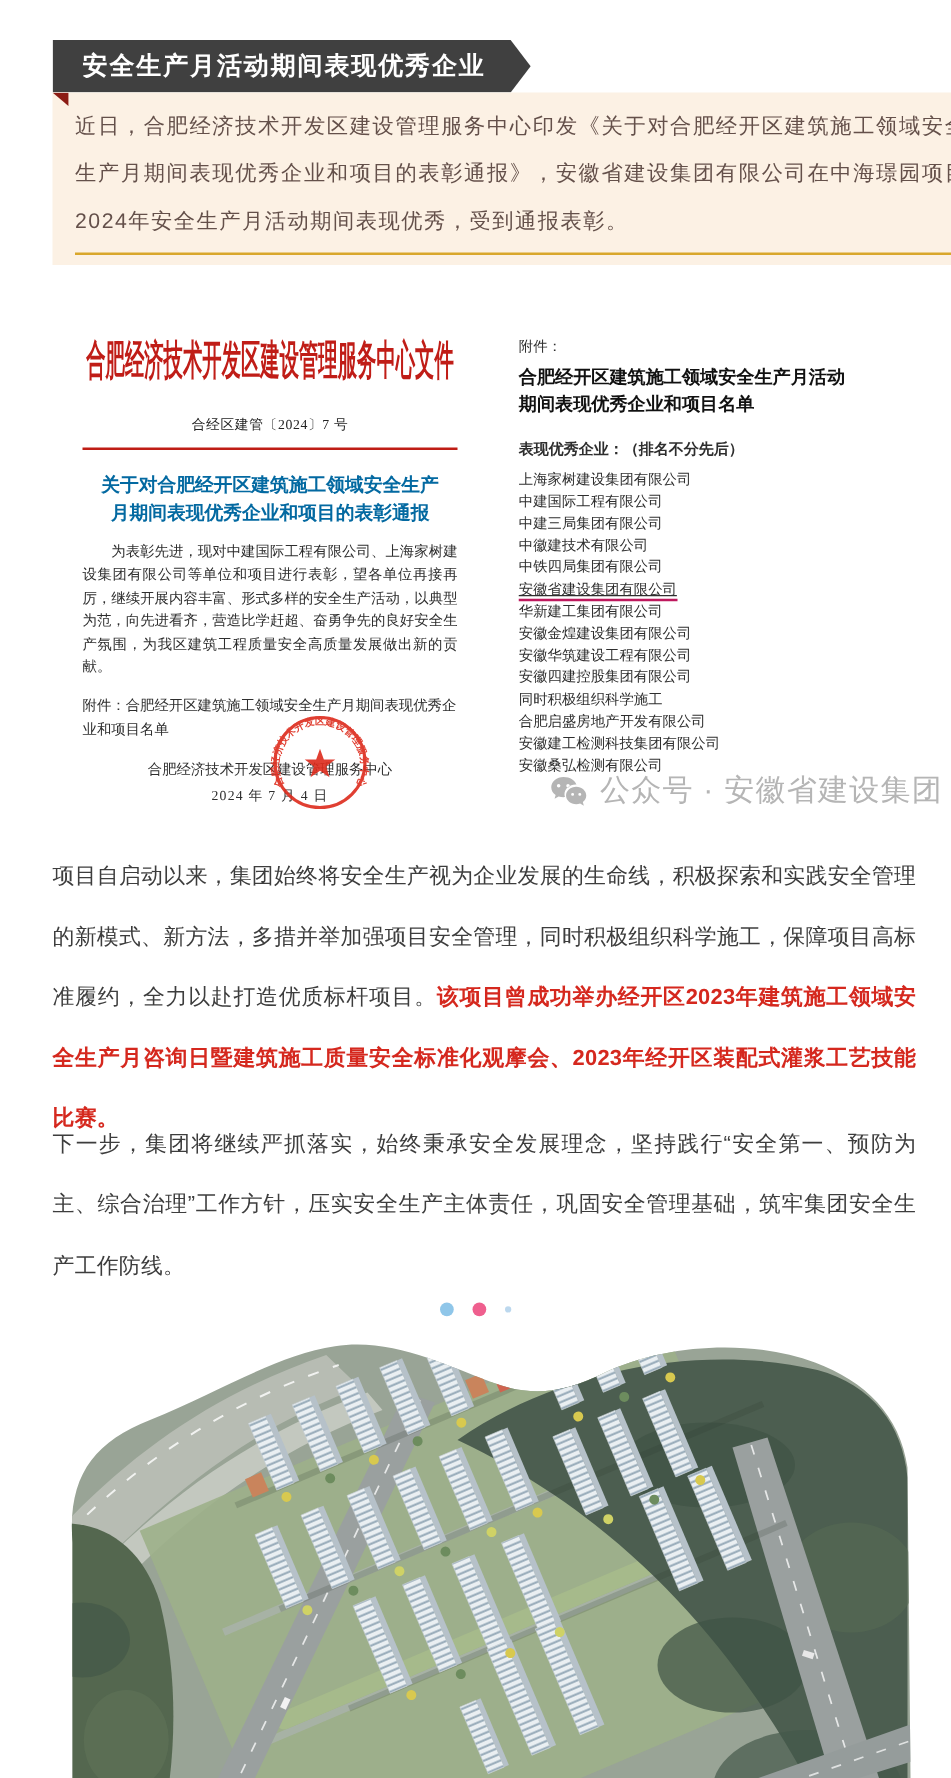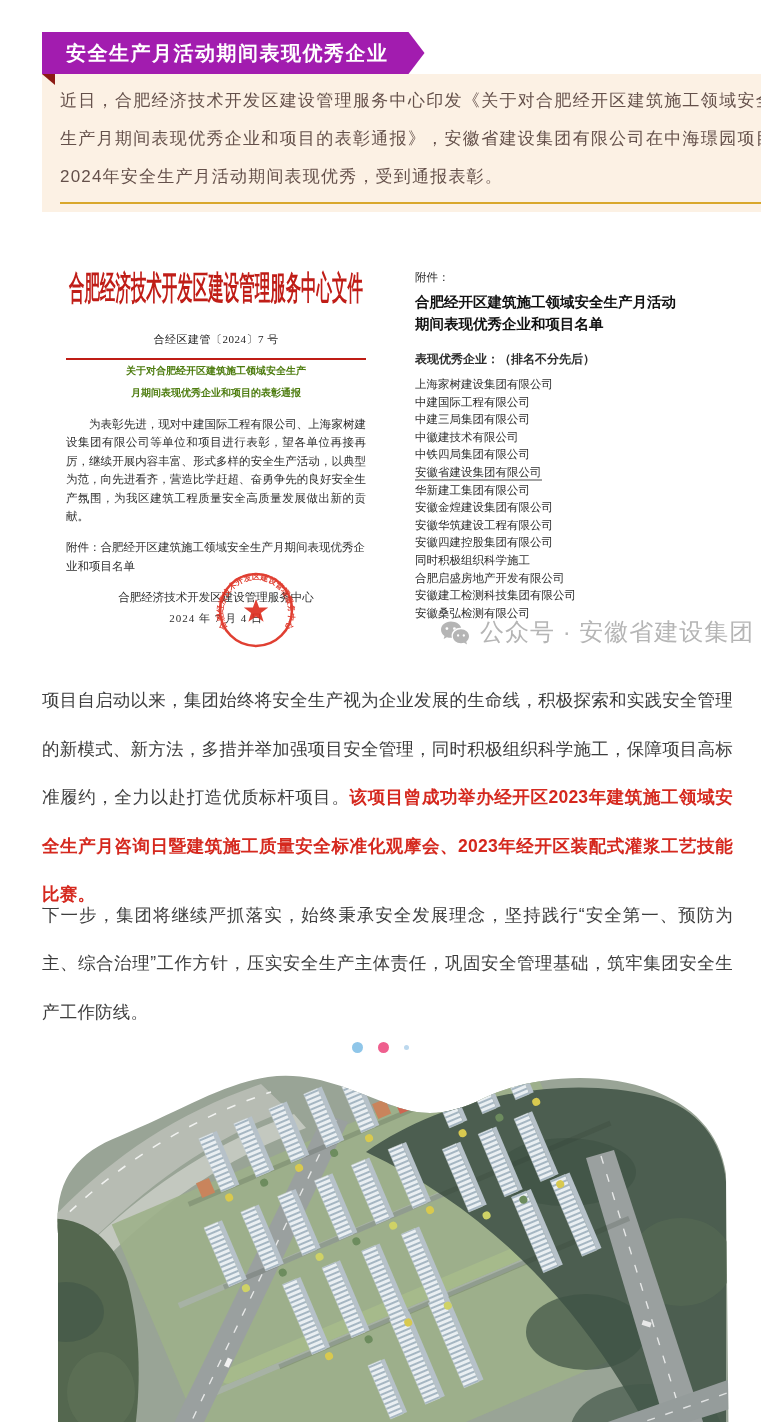--- a/index.html
+++ b/index.html
@@ -3,55 +3,55 @@
 <meta charset="utf-8">
 <style>
   html,body{margin:0;padding:0;}
   body{width:761px;background:#ffffff;font-family:"Liberation Sans",sans-serif;}
   .page{position:relative;width:761px;padding-bottom:12px;}
 
   
   .banner-wrap{position:relative;height:74px;}
   .banner{
     position:absolute;left:42px;top:32px;height:42px;
-    background:#a21caf;color:#fff;font-weight:bold;font-size:20px;line-height:42px;
+    background:#404040;color:#fff;font-weight:bold;font-size:20px;line-height:42px;
     padding:0 36px 0 24px;letter-spacing:1.5px;
     clip-path:polygon(0 0,calc(100% - 16px) 0,100% 50%,calc(100% - 16px) 100%,0 100%);
   }
   .banner-fold{
     position:absolute;left:42px;top:74px;width:13px;height:11px;background:#8c1b14;
     clip-path:polygon(0 0,100% 0,100% 100%);z-index:2;
   }
 
   
   .intro-box{margin-left:42px;width:752px;box-sizing:border-box;background:#fcf1e4;
     padding:8px 20px 8px 18px;}
   .intro-box p{margin:0;font-size:17px;line-height:38px;color:#64504a;letter-spacing:1.2px;text-align:justify;}
   .gold-line{height:2px;background:#d9a72b;margin-top:6px;}
 
   
   .docs{position:relative;height:438px;margin-top:14px;background:#fff;}
   .doc-left{position:absolute;left:66px;top:36px;width:300px;font-family:"Liberation Serif","DejaVu Serif",serif;}
   .doc-head{display:block;margin:0 auto;}
   .doc-no{text-align:center;font-size:11px;color:#222;margin-top:22px;letter-spacing:.5px;}
   .red-rule{height:2px;background:#bf1d15;margin-top:11px;}
-  .doc-title{text-align:center;font-weight:bold;font-size:10px;line-height:22px;color:#4d7c0f;}
+  .doc-title{margin-top:18px;text-align:center;font-weight:bold;font-size:15px;line-height:22px;color:#0369a1;}
   .doc-body{margin-top:11px;font-size:11.5px;line-height:18.4px;color:#2e2e2e;text-align:justify;text-indent:2em;}
   .doc-attach{margin-top:13px;font-size:11.5px;line-height:18.4px;color:#2e2e2e;}
   .doc-sign{margin-top:15px;text-align:center;font-size:11.5px;color:#2e2e2e;}
   .doc-date{margin-top:6px;text-align:center;font-size:11px;color:#2e2e2e;letter-spacing:1px;}
   .seal{position:absolute;left:150px;top:308px;opacity:.9;}
 
   .doc-right{position:absolute;left:415px;top:44px;width:300px;font-family:"Liberation Serif","DejaVu Serif",serif;color:#2e2e2e;}
   .attach-label{font-size:11.5px;}
   .r-title{margin-top:6px;text-align:left;font-weight:bold;font-size:14.5px;line-height:22px;color:#111;}
   .list-header{margin-top:16px;font-weight:bold;font-size:12px;}
   ul.companies{list-style:none;margin:8px 0 0;padding:0;}
   ul.companies li{font-size:11.5px;line-height:17.6px;color:#2e2e2e;}
-  ul.companies li.highlight span{border-bottom:2px solid #a3a3a3;padding-bottom:1px;}
+  ul.companies li.highlight span{border-bottom:2px solid #be185d;padding-bottom:1px;text-decoration:underline;}
 
   .doc-watermark{position:absolute;left:440px;top:390px;display:flex;align-items:center;gap:10px;
     color:#b5b5b5;font-size:24px;letter-spacing:1px;font-family:"Liberation Sans",sans-serif;}
   .doc-watermark svg{display:block;}
 
   
   .article{margin:12px 28px 0 42px;}
   .article p{margin:0;font-size:17.5px;line-height:48.5px;color:#3d3d3d;text-align:justify;letter-spacing:.2px;}
   .article p.second{margin-top:-28px;}
   .red-strong{color:#d5281e;font-weight:bold;}

